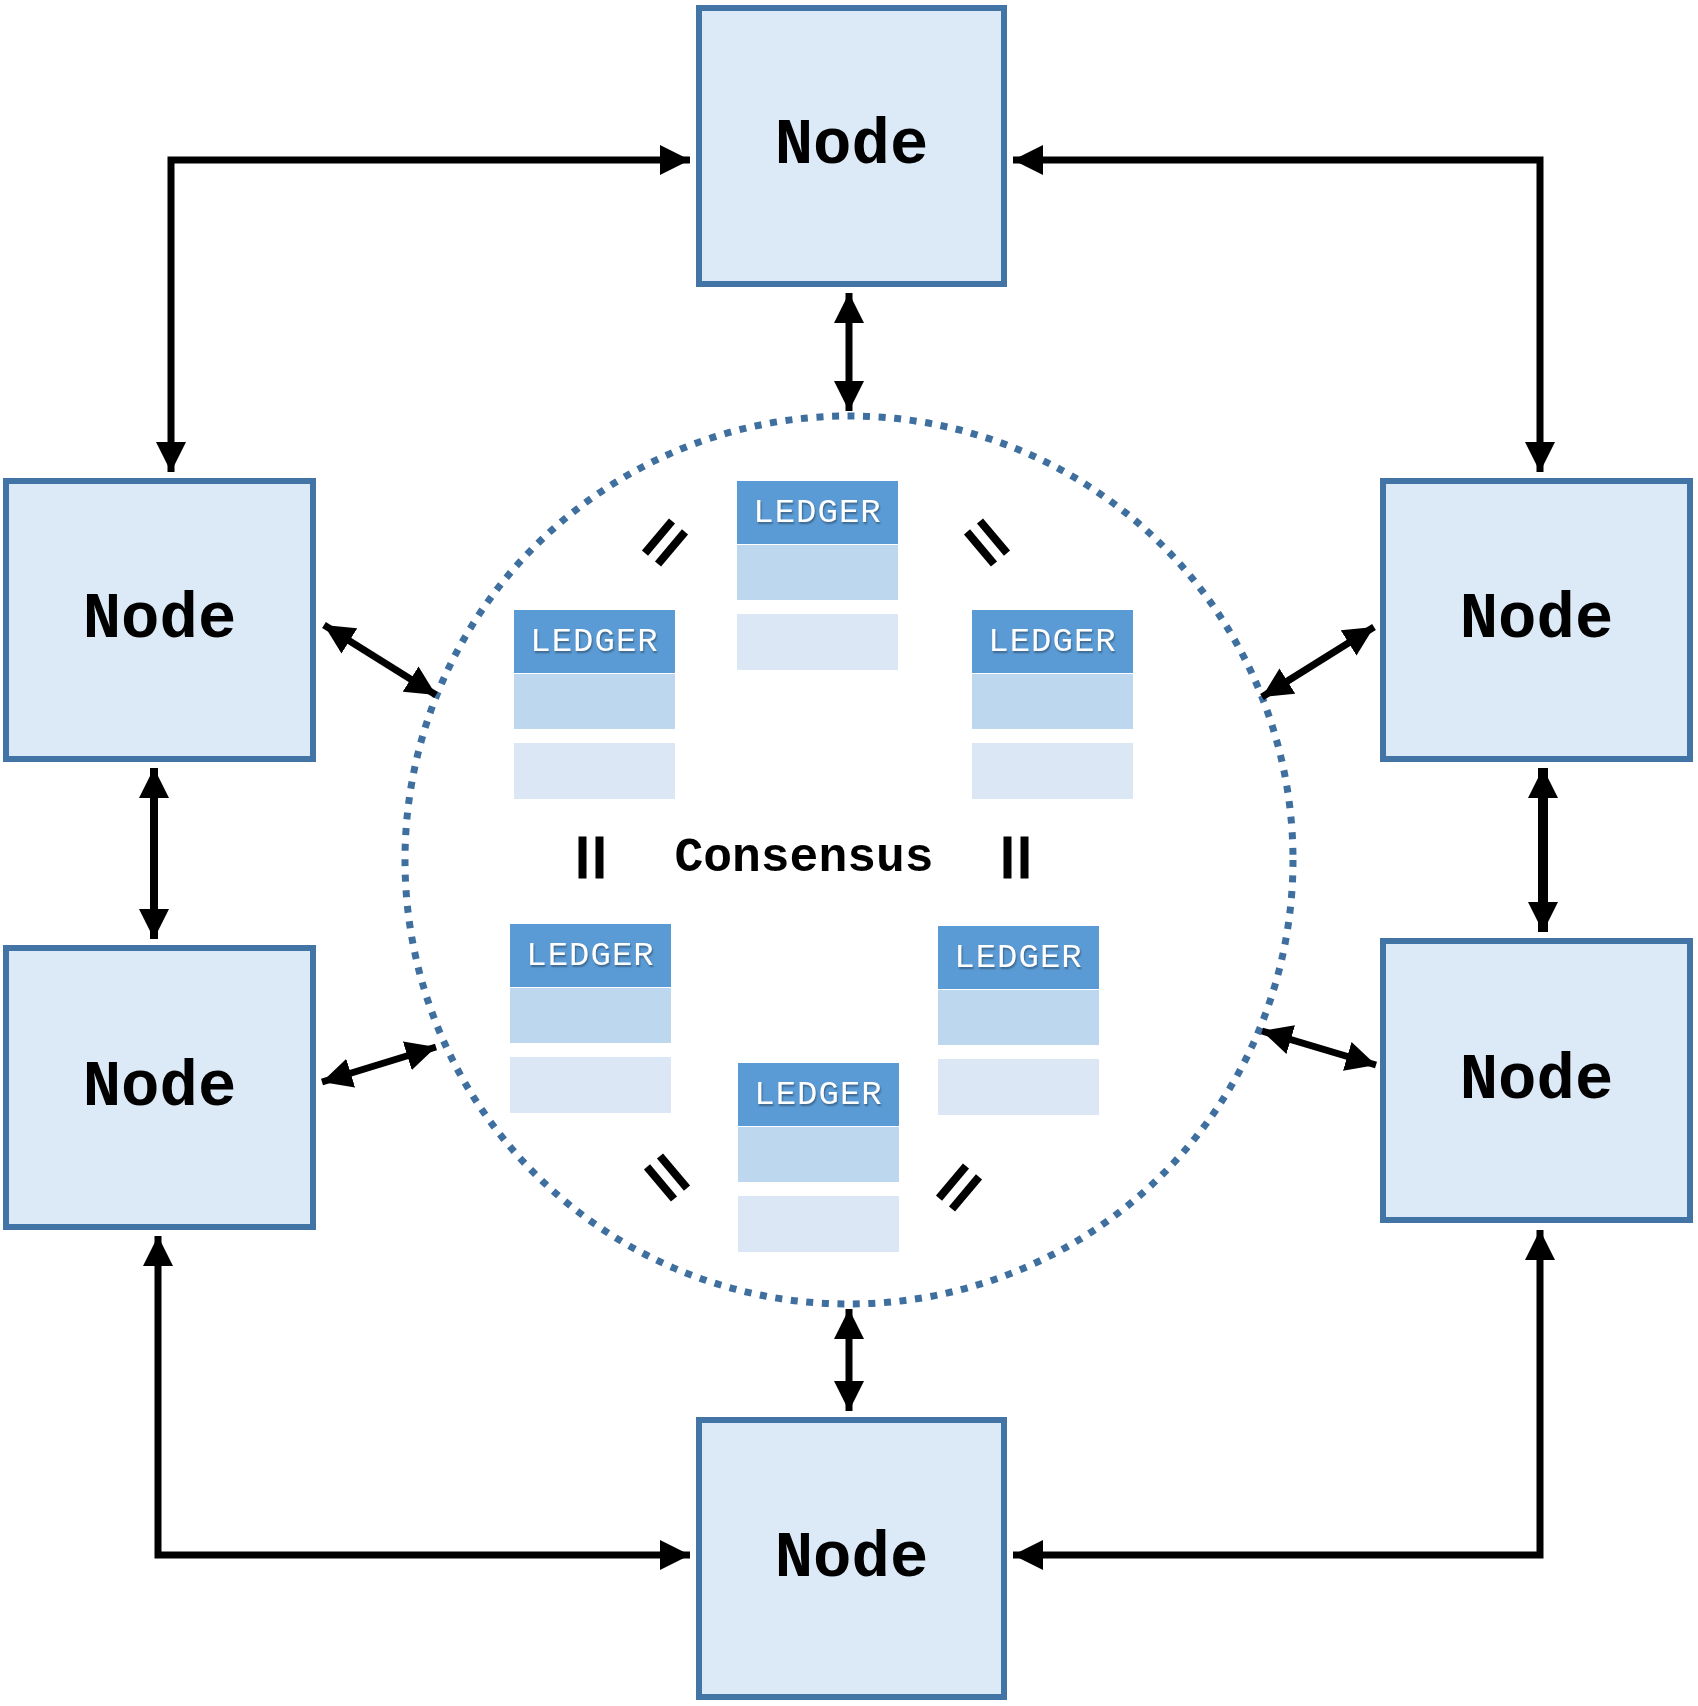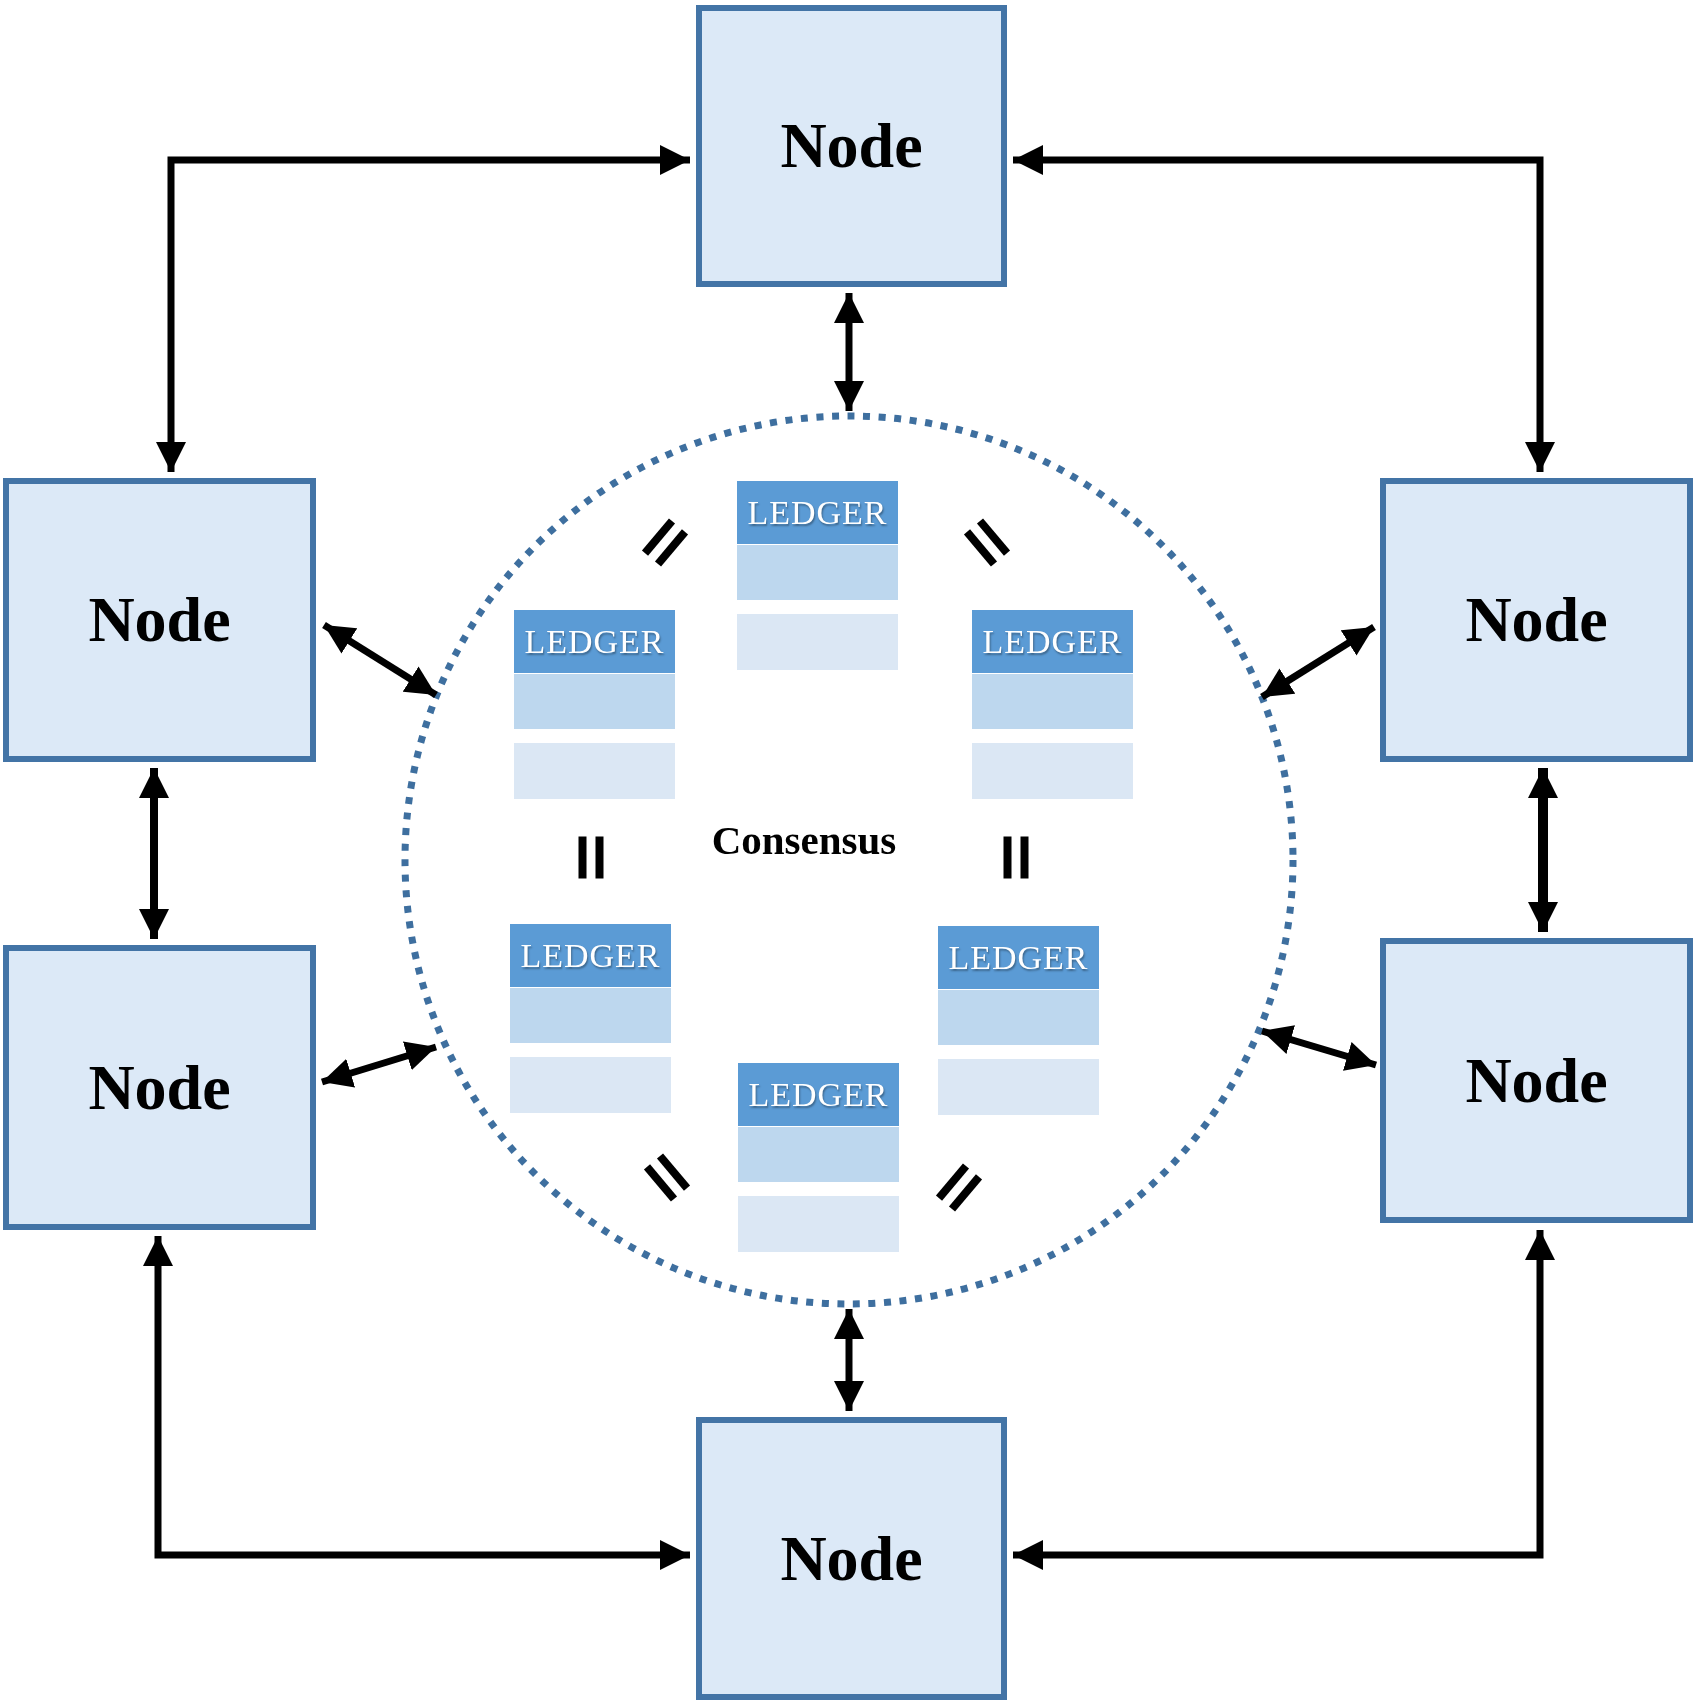--- a/index.html
+++ b/index.html
@@ -3,21 +3,21 @@
 <meta charset="utf-8">
 <style>
   :root{
     --node_fill:#dce9f7; --node_border:#4374a6; --ledger_header:#5b9bd5;
     --ledger_row1:#bdd7ee; --ledger_row2:#dbe7f4; --circle_dots:#3e6f9f; --arrow:#000000;
     --text:#000000;
   }
   html,body{margin:0;padding:0;background:#ffffff;}
   .canvas{
     position:relative;width:1698px;height:1706px;background:#ffffff;overflow:hidden;
-    font-family:Liberation Serif, serif;
+    font-family:Liberation Mono, monospace;
   }
   svg.connectors{position:absolute;left:0;top:0;width:1698px;height:1706px;}
   .node{
     position:absolute;box-sizing:border-box;
     background:var(--node_fill);border:6px solid var(--node_border);
     display:flex;align-items:center;justify-content:center;
   }
   .node span{font-weight:bold;font-size:64px;color:var(--text);}
   .node.top{left:696px;top:5px;width:311px;height:282px;}
   .node.bottom{left:696px;top:1417px;width:311px;height:283px;}
@@ -44,23 +44,23 @@
     display:flex;flex-direction:column;justify-content:space-between;
   }
   .equals .bar{width:42px;height:8px;background:#000000;}
   .equals.nw{left:644px;top:530px;transform:rotate(-50deg);}
   .equals.ne{left:966px;top:530px;transform:rotate(50deg);}
   .equals.w{left:570px;top:845px;transform:rotate(90deg);}
   .equals.e{left:995px;top:845px;transform:rotate(90deg);}
   .equals.sw{left:646px;top:1165px;transform:rotate(50deg);}
   .equals.se{left:938px;top:1175px;transform:rotate(-50deg);}
   .consensus{
-    position:absolute;left:629px;top:804px;width:350px;height:72px;
+    position:absolute;left:629px;top:822px;width:350px;height:72px;
     display:flex;align-items:center;justify-content:center;
-    font-size:41px;font-weight:bold;color:var(--text);
+    font-size:48px;font-weight:bold;color:var(--text);
   }
 </style>
 </head>
 <body>
 
 <div class="canvas">
 
   <svg class="connectors" viewBox="0 0 1698 1706" xmlns="http://www.w3.org/2000/svg">
     <defs>
       <marker id="ah" viewBox="0 0 30 30" refX="30" refY="15" markerWidth="30" markerHeight="30" markerUnits="userSpaceOnUse" orient="auto-start-reverse">

